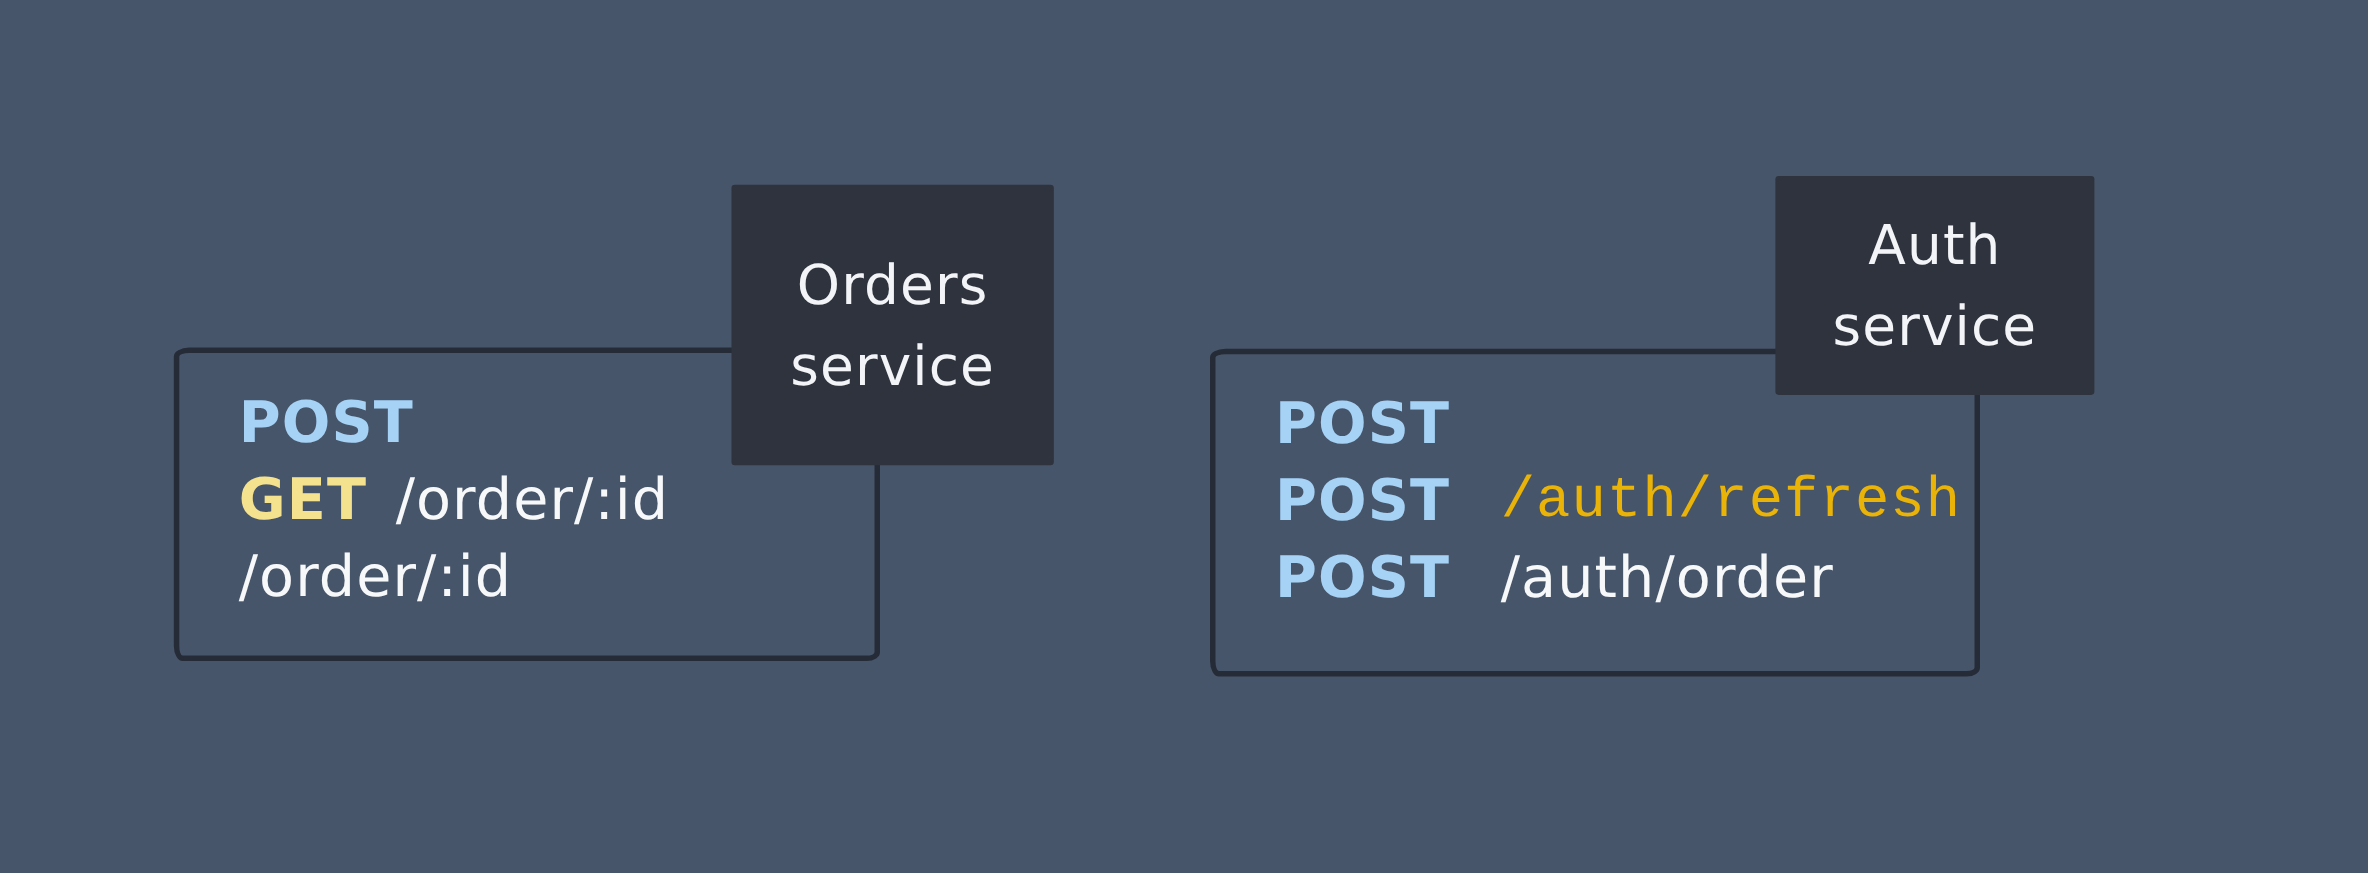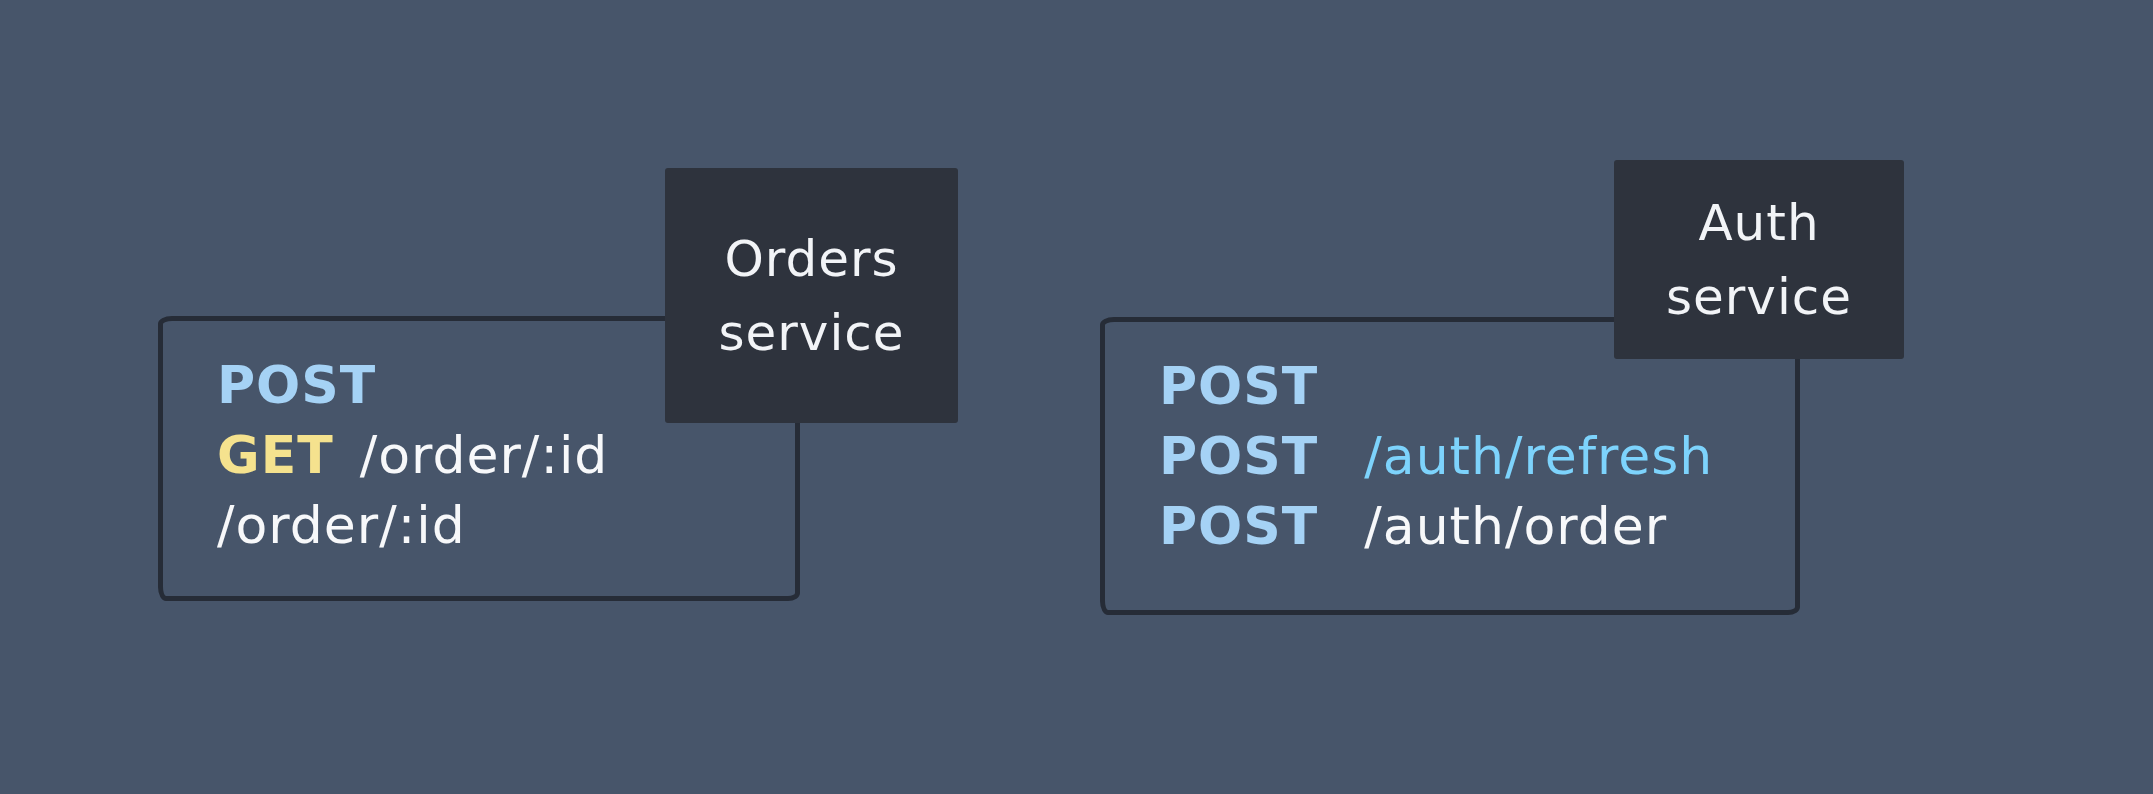--- a/index.html
+++ b/index.html
@@ -79,21 +79,21 @@
     </div>
   </div>
 
   <div class="service-box box--auth" style="border-color: rgb(38, 44, 55);">
     <div class="endpoints">
       <div class="endpoint-row">
         <span class="method" style="color: rgb(165, 210, 245);">POST</span>
       </div>
       <div class="endpoint-row">
         <span class="method" style="color: rgb(165, 210, 245);">POST</span>
-        <span class="path" style="color: #7dd3fc;">/auth/refresh</span>
+        <span class="path" style="color: #eab308; font-family: Liberation Mono, monospace;">/auth/refresh</span>
       </div>
       <div class="endpoint-row">
         <span class="method" style="color: rgb(165, 210, 245);">POST</span>
         <span class="path" style="color: rgb(247, 248, 250);">/auth/order</span>
       </div>
     </div>
   </div>
 
   <div class="service-label label--orders" style="background-color: rgb(46, 51, 61);">
     <span class="label-line" style="color: rgb(242, 244, 247);">Orders</span>

